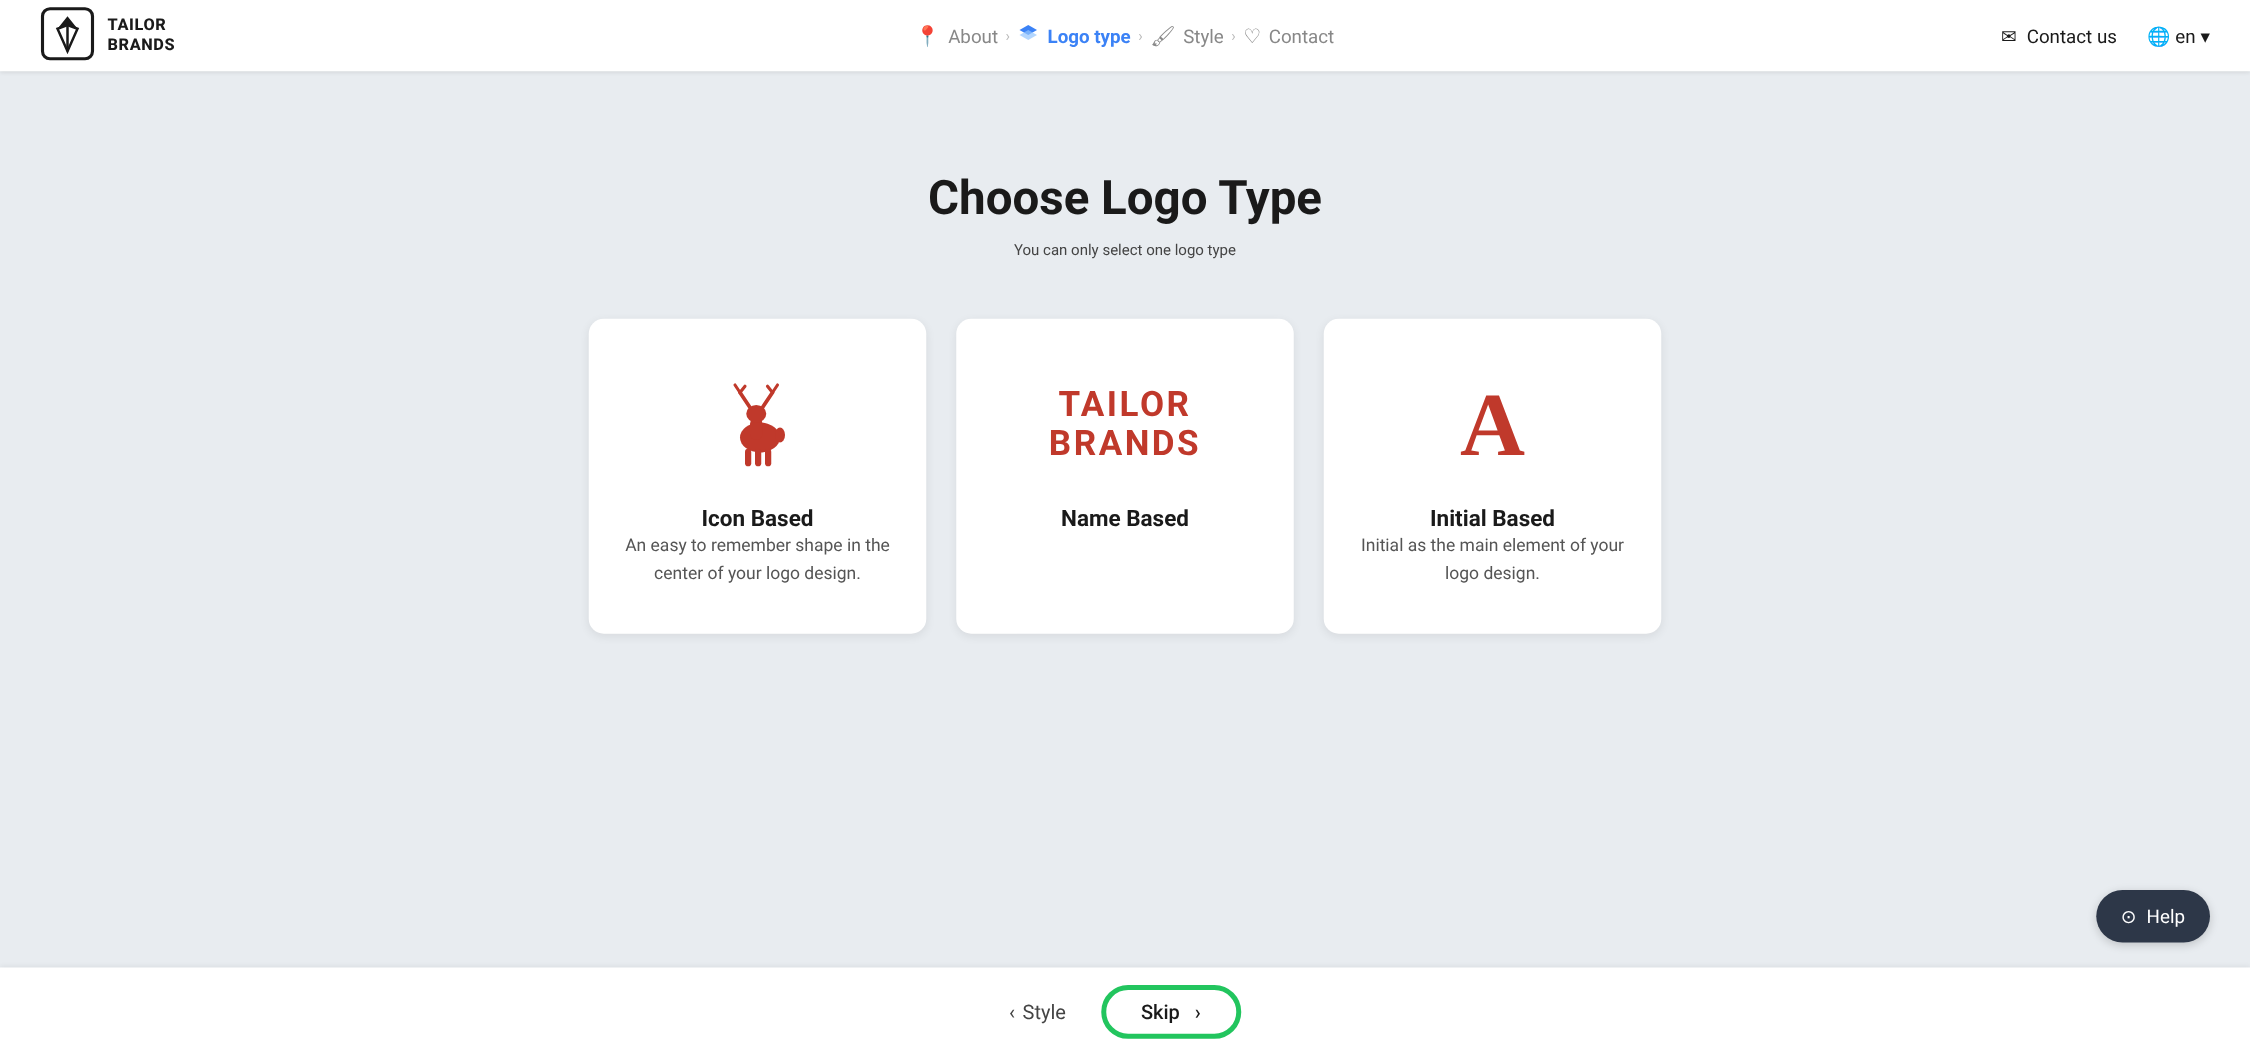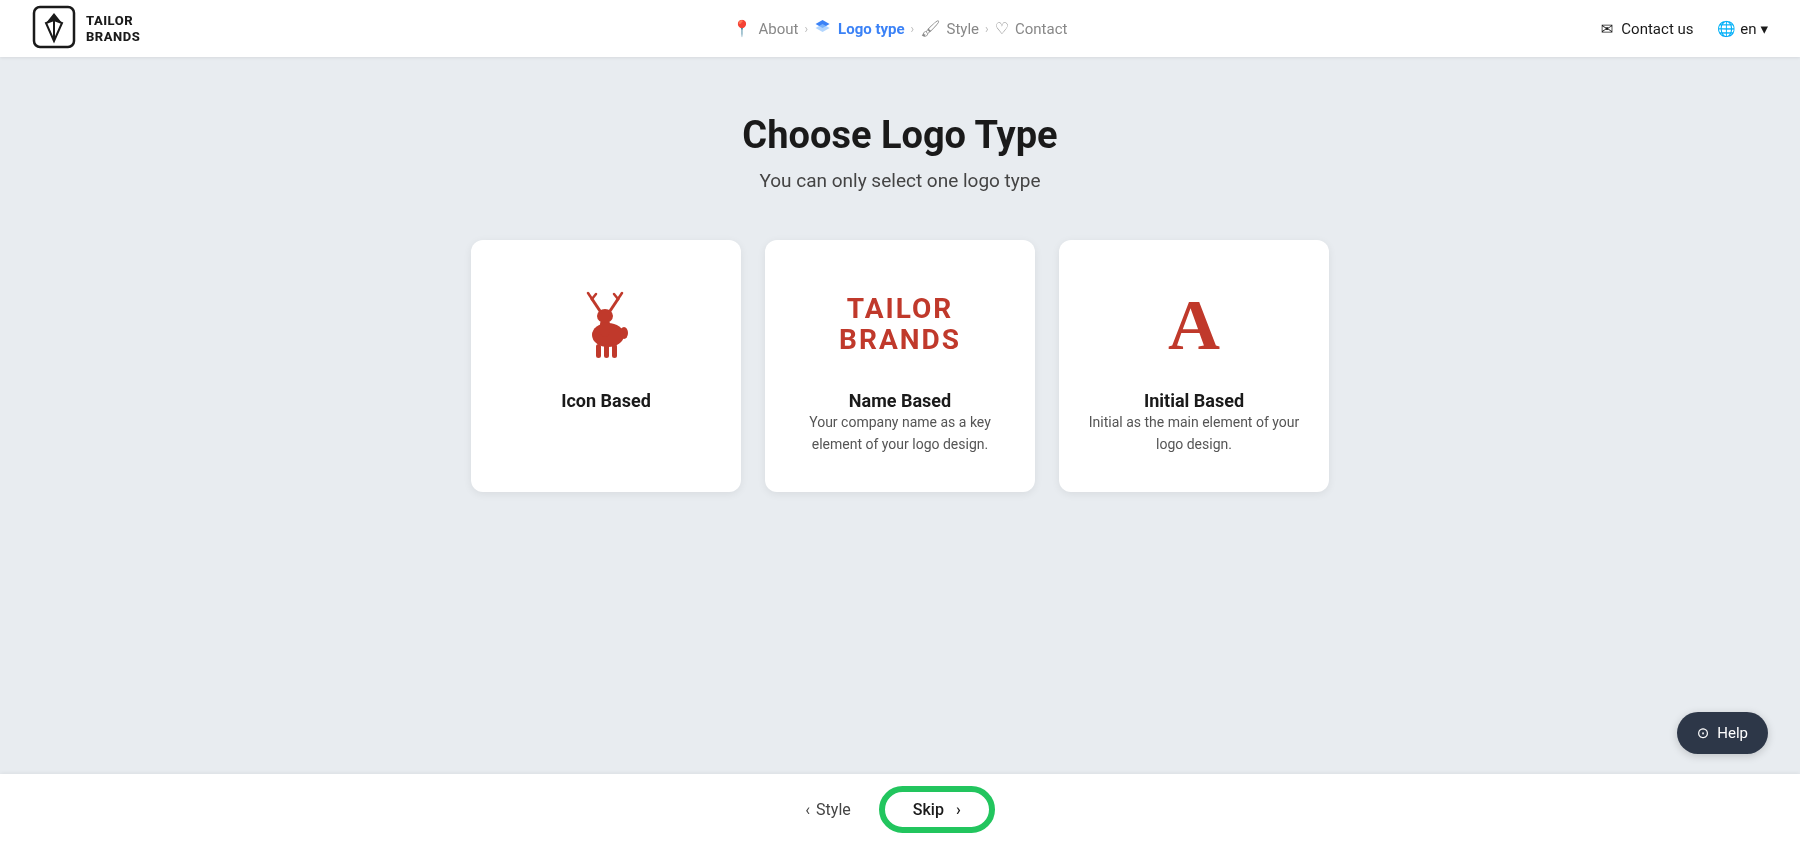--- a/index.html
+++ b/index.html
@@ -92,30 +92,30 @@
       font-size: 15px;
       color: #1a1a1a;
       cursor: pointer;
     }
 
     
     .main-content {
       display: flex;
       flex-direction: column;
       align-items: center;
-      padding-top: 56px;
+      padding-top: 80px;
     }
     .page-title {
       font-size: 38px;
       font-weight: 700;
       color: #1a1a1a;
       margin-bottom: 12px;
     }
     .page-subtitle {
-      font-size: 19px;
+      font-size: 12px;
       color: #444;
       margin-bottom: 48px;
     }
 
     
     .cards-row {
       display: flex;
       gap: 24px;
       justify-content: center;
     }
@@ -176,21 +176,21 @@
       font-family: inherit;
     }
     .skip-btn {
       display: flex;
       align-items: center;
       gap: 12px;
       font-size: 16px;
       color: #1a1a1a;
       cursor: pointer;
       background: none;
-      border: 6px solid #22c55e;
+      border: 4px solid #22c55e;
       border-radius: 50px;
       padding: 8px 28px;
       font-family: inherit;
       font-weight: 500;
     }
 
     
     .help-btn {
       position: fixed;
       bottom: 90px;
@@ -322,31 +322,31 @@
 
             <rect x="26" y="55" width="5" height="14" rx="2.5"></rect>
             <rect x="34" y="55" width="5" height="14" rx="2.5"></rect>
             <rect x="42" y="55" width="5" height="14" rx="2.5"></rect>
 
             <ellipse cx="54" cy="44" rx="4" ry="6"></ellipse>
           </g>
         </svg>
       </div>
       <div class="card-title">Icon Based</div>
+      <div class="card-desc">An easy to remember shape in the center of your logo design.</div>
     </div>
 
     <div class="logo-type-card">
       <div class="card-icon">
         <div class="name-based-text">
           <span class="tb-tailor">TAILOR</span>
           <span class="tb-brands">BRANDS</span>
         </div>
       </div>
       <div class="card-title">Name Based</div>
-      <div class="card-desc">Your company name as a key element of your logo design.</div>
     </div>
 
     <div class="logo-type-card">
       <div class="card-icon">
         <span class="initial-a">A</span>
       </div>
       <div class="card-title">Initial Based</div>
       <div class="card-desc">Initial as the main element of your logo design.</div>
     </div>
 

